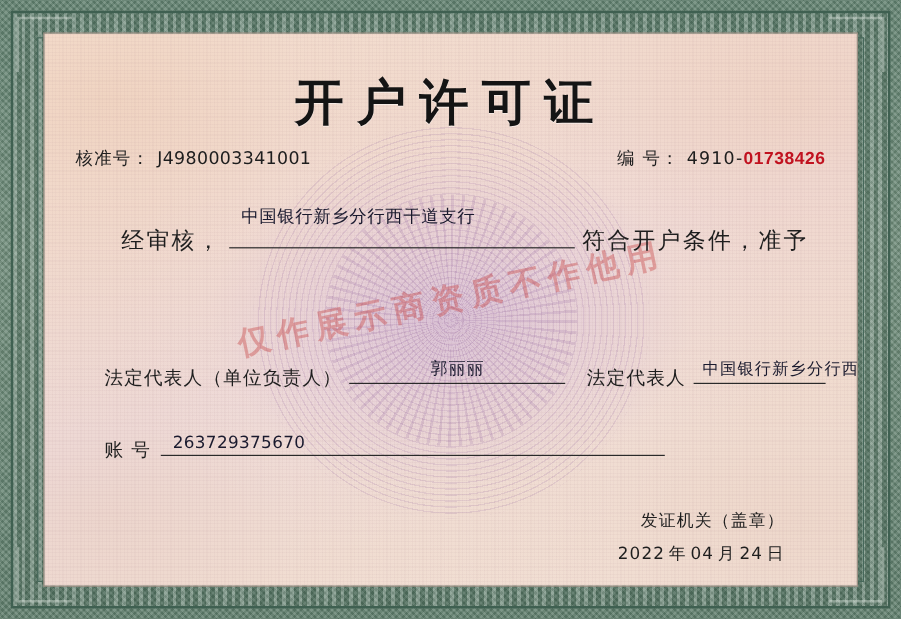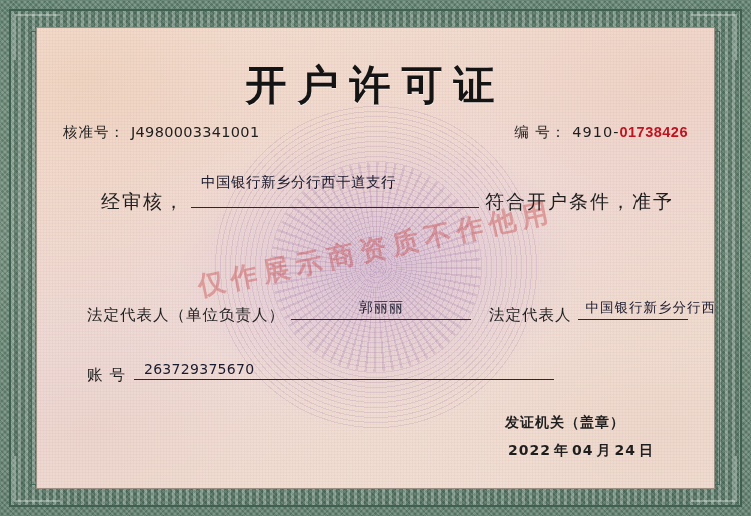--- a/index.html
+++ b/index.html
@@ -252,27 +252,26 @@
     left: 10px;
     bottom: 2px;
     font-size: 14px;
     letter-spacing: 0.3px;
     color: #1a1a2e;
     white-space: nowrap;
   }
 
   .issuer-block {
     position: absolute;
-    top: 380px;
+    top: 392px;
     right: 60px;
     font-size: 14px;
     line-height: 28px;
     letter-spacing: 1px;
-    text-align: left;
-    font-weight: bold;
+    text-align: right;
   }
   .issuer-date .d-num { margin: 0 3px; }
 
   
   .seal {
     position: absolute;
     left: 452px;
     top: 373px;
     width: 94px;
     height: 94px;

